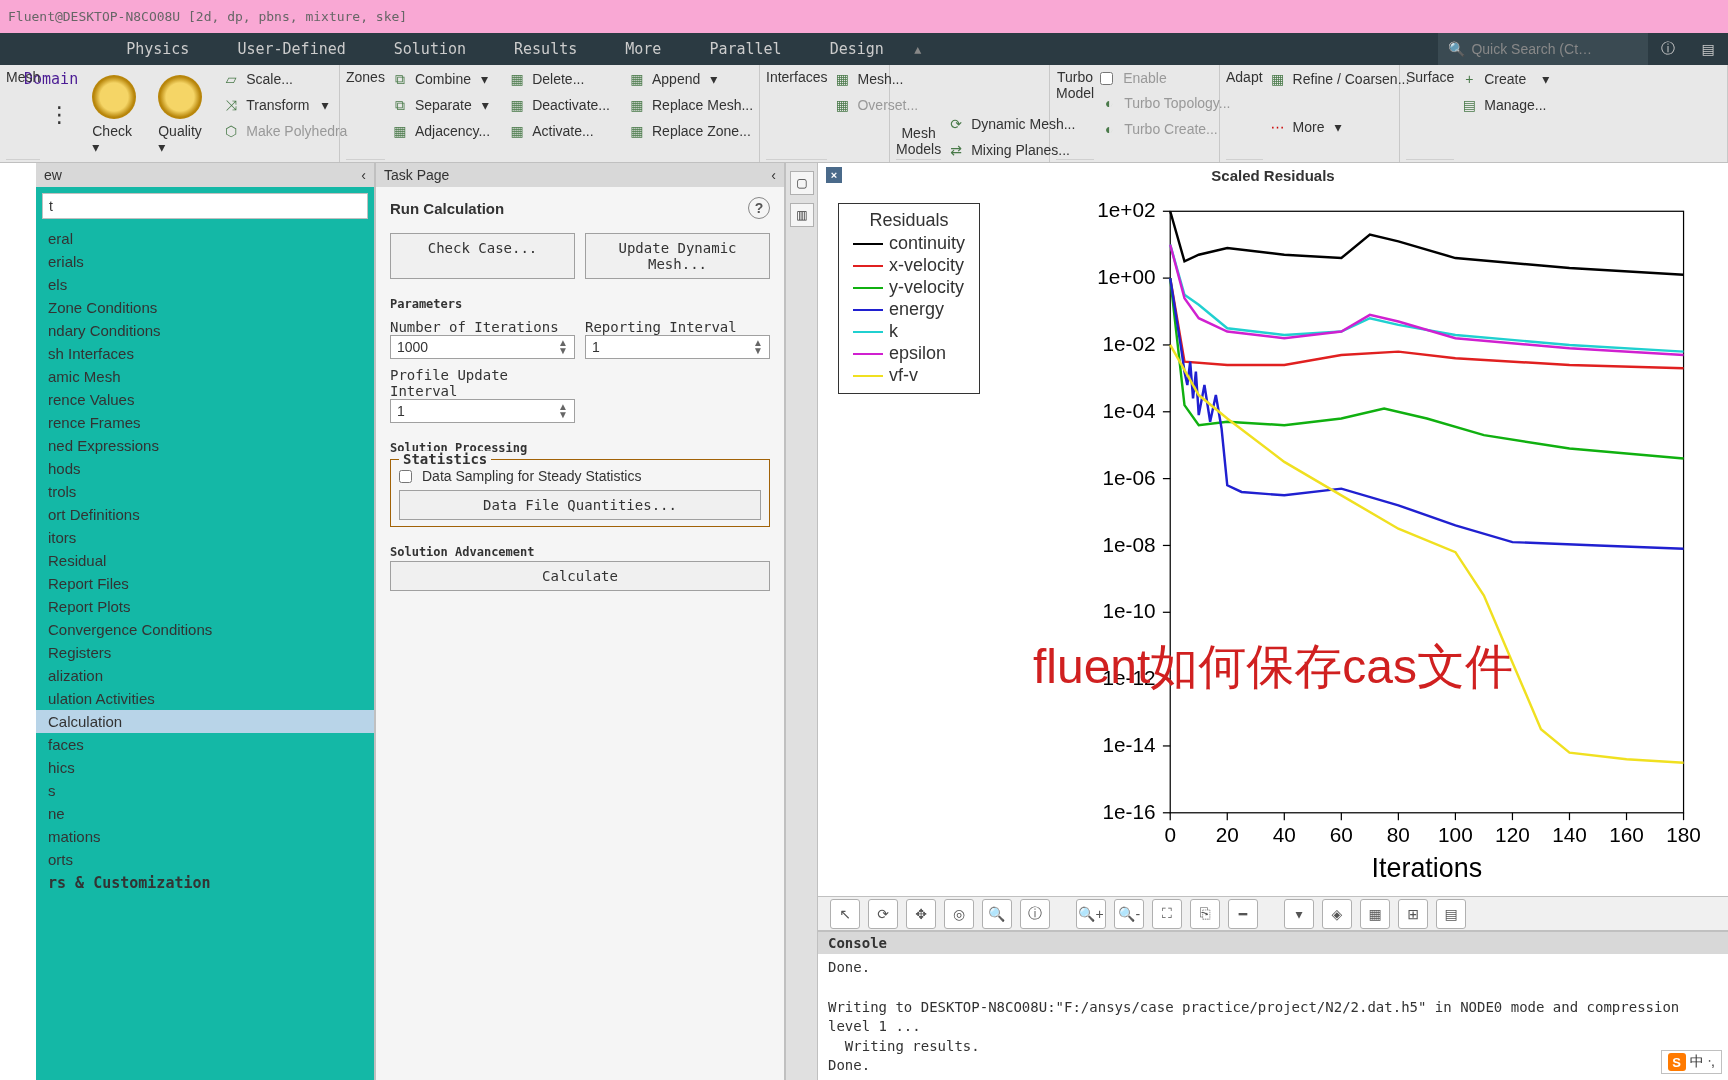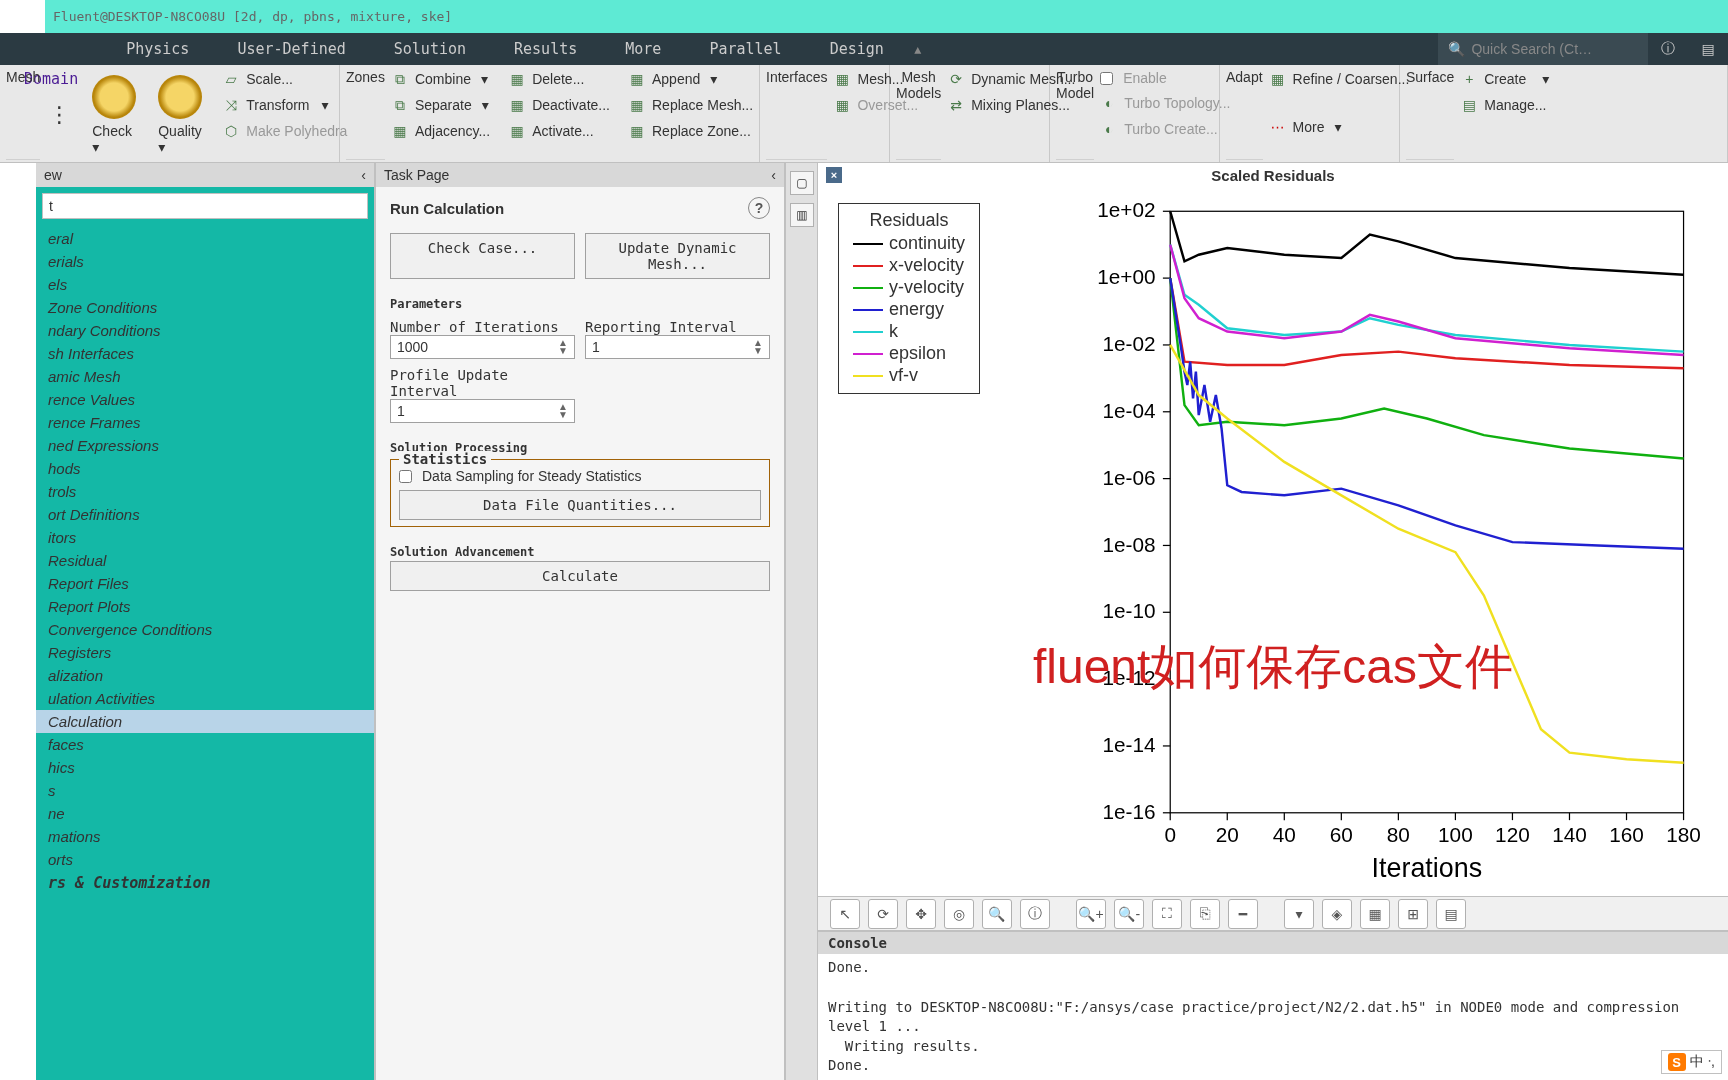--- a/index.html
+++ b/index.html
@@ -1,18 +1,18 @@
 <!DOCTYPE html>
 <html><head>
 <meta charset="utf-8">
 <style>
 * { box-sizing: border-box; margin: 0; padding: 0; font-family: "Microsoft YaHei", "Segoe UI", sans-serif; }
 body { background: #fff; width: 1728px; height: 1080px; overflow: hidden; font-size: 14px; color: #333; }
 
-.titlebar { height: 33px; background: #5eead4; display: flex; align-items: center; padding: 8px 8px; font-size: 13px; color: #666; font-family: Consolas, monospace; margin-left: 45px; }
+.titlebar { height: 33px; background: #f9a8d4; display: flex; align-items: center; padding: 8px 8px; font-size: 13px; color: #666; font-family: Consolas, monospace; }
 
 .menubar { height: 32px; background: #2b3a42; display: flex; align-items: stretch; color: #ccc; }
 .menu-tab { padding: 0 24px; display: flex; align-items: center; cursor: pointer; font-family: Consolas, monospace; font-size: 15px; }
 .menu-tab.active { background: #e8e8e8; color: #4c1d95; margin-top: 46px; }
 .search-box { margin-left: auto; display: flex; align-items: center; background: #3a4a52; padding: 0 10px; width: 210px; color: #888; font-family: Consolas, monospace; }
 .help-icon { width: 40px; display: flex; align-items: center; justify-content: center; color: #ccc; }
 .menu-sep { width: 20px; display:flex; align-items:center; justify-content:center; color:#888;}
 
 .ribbon { height: 98px; background: #e8e8e8; display: flex; border-bottom: 1px solid #c0c0c0; font-family: Consolas, monospace; }
 .ribbon-group { border-right: 1px solid #c8c8c8; padding: 2px 6px 0 6px; display: flex; flex-direction: row; position: relative; }
@@ -25,21 +25,21 @@
 .ribbon-small .ico { width: 18px; height: 18px; display: inline-flex; align-items: center; justify-content: center; color: #4a7a4a; }
 .ribbon-small.disabled { color: #999; }
 .ribbon-small input[type=checkbox]{margin-right:4px;}
 
 .main { display: flex; height: calc(1080px - 33px - 32px - 98px); }
 
 .outline-pane { width: 340px; background: #14b8a6; border-right: 2px solid #c0c0c0; position: relative; margin-left: 36px; }
 .pane-header { background: #d8d8d8; padding: 4px 8px; font-size: 14px; display:flex; justify-content:space-between; font-family: Consolas, monospace;}
 .search-field { margin: 6px; border: 1px solid #c0c0c0; background: #fff; padding: 4px 6px; font-size: 14px; }
 .tree { padding: 2px 0 2px 0; font-size: 15px; overflow-y: auto; height: calc(100% - 60px); }
-.tree-item { padding: 3px 4px 3px 12px; cursor: pointer; white-space: nowrap; font-family: "Segoe UI", sans-serif; font-style: italic; }
+.tree-item { padding: 3px 4px 3px 12px; cursor: pointer; white-space: nowrap; font-family: "Segoe UI", sans-serif; }
 .tree-item.selected { background: #b8d4e8; }
 .tree-item.bold { font-weight: bold; font-family: Consolas, monospace; }
 
 .task-pane { width: 410px; background: #f5f5f5; border-right: 2px solid #c0c0c0; display:flex; flex-direction:column;}
 .task-title { padding: 10px 14px 6px 14px; font-weight: bold; font-size: 15px; display:flex; justify-content:space-between; align-items:center; font-family: Consolas, monospace;}
 .task-section { padding: 4px 14px; }
 .task-row { display: flex; gap: 10px; margin: 4px 0; }
 .task-btn { flex: 1; background: #f0f0f0; border: 1px solid #a0a0a0; padding: 6px; text-align: center; cursor: pointer; font-size: 14px; font-family: Consolas, monospace;}
 .task-label { font-size: 14px; margin-top: 4px; font-family: Consolas, monospace;}
 .task-group-label { font-weight: bold; font-size: 12px; margin: 6px 0 2px 0; font-family: Consolas, monospace;}
@@ -186,21 +186,21 @@
       <div class="ribbon-small">
           <span class="ico">▦</span>
           <span>Mesh...</span>
         </div>
       <div class="ribbon-small disabled">
           <span class="ico">▦</span>
           <span>Overset...</span>
         </div>
     </div>
   </div>
-  <div class="ribbon-group" style="width:160px;">
+  <div class="ribbon-group" style="width:160px;align-items:flex-end;">
     <div class="ribbon-title">Mesh Models</div>
     <div class="ribbon-small-col">
       <div class="ribbon-small">
           <span class="ico">⟳</span>
           <span>Dynamic Mesh...</span>
         </div>
       <div class="ribbon-small">
           <span class="ico">⇄</span>
           <span>Mixing Planes...</span>
         </div>

